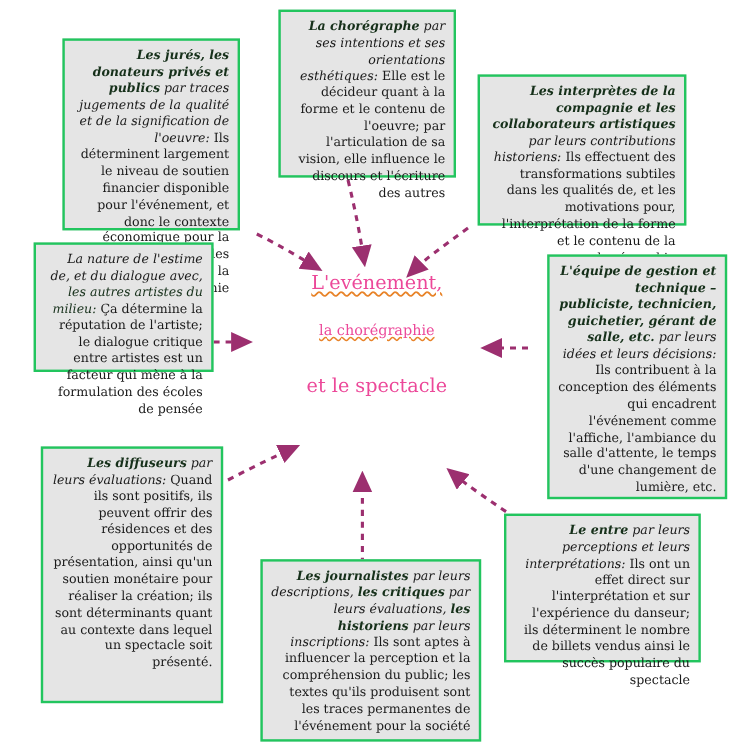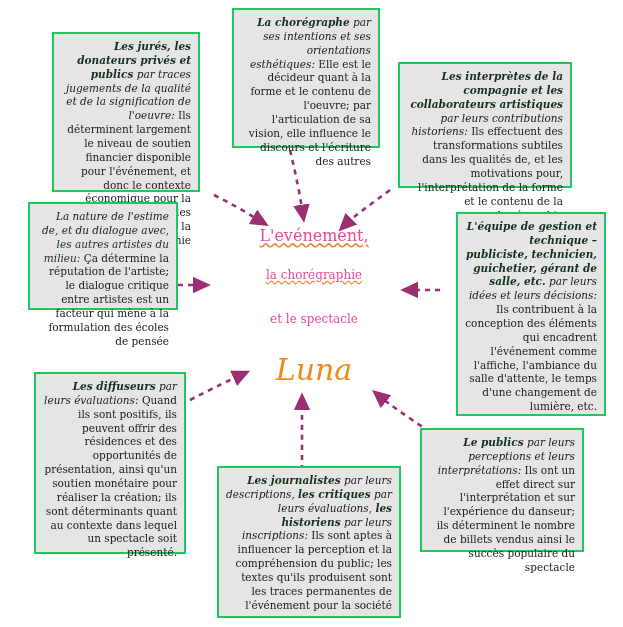--- a/index.html
+++ b/index.html
@@ -66,21 +66,21 @@
     width: 200px;
     font-size: 12px;
     text-decoration: underline;
     text-decoration-style: wavy;
     text-decoration-color: #e8842a;
   }
   #center-line3 {
     left: 214px;
     top: 312px;
     width: 200px;
-    font-size: 12px;
+    font-size: 16px;
   }
   #center-name {
     left: 214px;
     top: 352px;
     width: 200px;
     font-size: 30px;
     font-style: italic;
     color: #f08a1d;
   }
   svg#arrows {
@@ -133,33 +133,32 @@
   <div class="box plain-lead" style="left:28px; top:202px; width:150px; height:108px;">
     <span class="lead-plain">La nature de l'estime de, et du dialogue avec, </span><span class="lead">les autres artistes du milieu:</span>
     <span class="body">Ça détermine la réputation de l'artiste; le dialogue critique entre artistes est un facteur qui mène à la formulation des écoles de pensée</span>
   </div>
 
   <div class="box" style="left:440px; top:212px; width:150px; height:204px;margin-left:16px;">
     <span class="lead">L'équipe de gestion et technique – publiciste, technicien, guichetier, gérant de salle, etc.</span><span class="lead-plain"> par leurs idées et leurs décisions:</span>
     <span class="body">Ils contribuent à la conception des éléments qui encadrent l'événement comme l'affiche, l'ambiance du salle d'attente, le temps d'une changement de lumière, etc.</span>
   </div>
 
-  <div class="box" style="left:34px; top:372px; width:152px; height:182px;">
+  <div class="box" style="left:34px; top:372px; width:152px; height:214px;">
     <span class="lead">Les diffuseurs</span><span class="lead-plain"> par leurs évaluations:</span>
     <span class="body">Quand ils sont positifs, ils peuvent offrir des résidences et des opportunités de présentation, ainsi qu'un soutien monétaire pour réaliser la création; ils sont déterminants quant au contexte dans lequel un spectacle soit présenté.</span>
   </div>
 
   <div class="box" style="left:217px; top:466px; width:184px; height:152px;">
     <span class="lead">Les journalistes</span><span class="lead-plain"> par leurs descriptions, </span><span class="lead">les critiques</span><span class="lead-plain"> par leurs évaluations, </span><span class="lead">les historiens</span><span class="lead-plain"> par leurs inscriptions:</span>
     <span class="body">Ils sont aptes à influencer la perception et la compréhension du public; les textes qu'ils produisent sont les traces permanentes de l'événement pour la société</span>
   </div>
 
   <div class="box" style="left:420px; top:428px; width:164px; height:124px;">
-    <span class="lead">Le publics</span><span class="lead-plain"> par leurs perceptions et leurs interprétations:</span>
+    <span class="lead">Le entre</span><span class="lead-plain"> par leurs perceptions et leurs interprétations:</span>
     <span class="body">Ils ont un effet direct sur l'interprétation et sur l'expérience du danseur; ils déterminent le nombre de billets vendus  ainsi le succès populaire du spectacle</span>
   </div>
 
   <div class="center-text" id="center-line1">L'evénement,</div>
   <div class="center-text" id="center-line2">la chorégraphie</div>
   <div class="center-text" id="center-line3">et le spectacle</div>
-  <div class="center-text" id="center-name">Luna</div>
 
 </div>
 
 </body></html>

